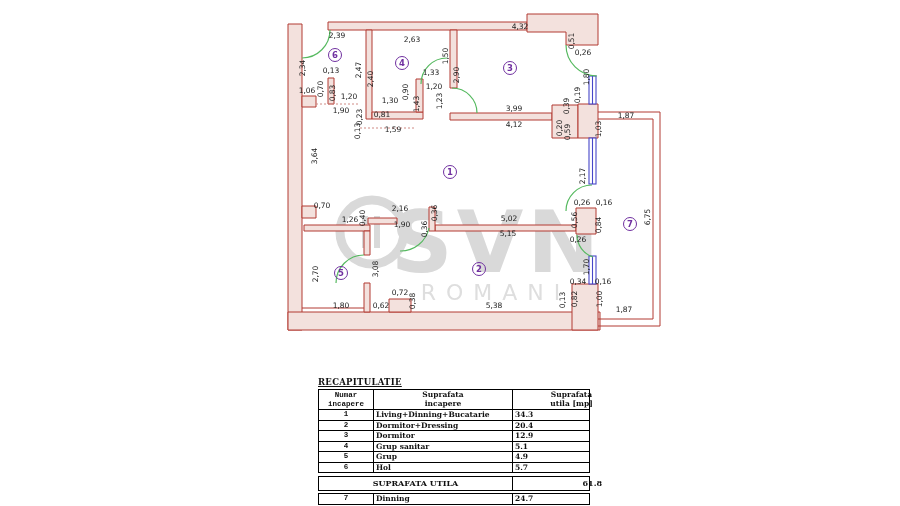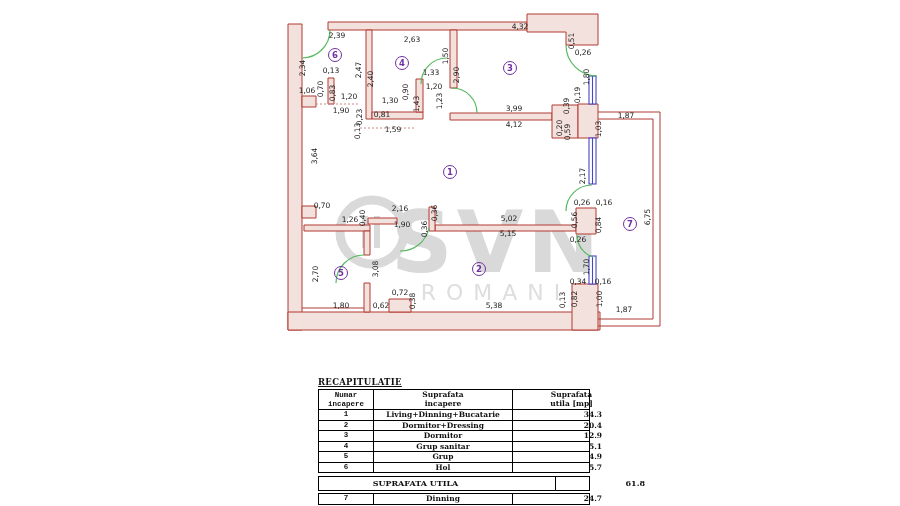--- a/index.html
+++ b/index.html
@@ -19,25 +19,25 @@
   .wm-big{font:bold 86px "DejaVu Sans",sans-serif;fill:#d9d9d9;letter-spacing:4px;text-anchor:middle;}
   .wm-sub{font:22px "DejaVu Sans",sans-serif;fill:#dedede;letter-spacing:10px;text-anchor:middle;}
   .wm-ring{fill:none;stroke:#d9d9d9;stroke-width:9;}
   .wm-bar{fill:#d9d9d9;}
   
   #recap{position:absolute;left:318px;top:377px;width:272px;color:#111;
          font-family:"DejaVu Serif",serif;font-weight:bold;}
   #recap-title{font-size:8.5px;text-decoration:underline;margin:0 0 2px 0;letter-spacing:.3px;}
   .tbox{border:1.6px solid #000;box-sizing:border-box;}
   .trow{display:grid;grid-template-columns:54px 139px 118px;}
-  .trow2{display:grid;grid-template-columns:193px 118px;gap:43px;}
+  .trow2{display:grid;grid-template-columns:193px 118px;}
   .tc{font-size:7.5px;line-height:9.5px;padding:0 2px;white-space:nowrap;overflow:hidden;box-sizing:border-box;}
-  .tc.mid,.tc.right{border-left:1px solid #000;text-align:center;}
+  .tc.mid,.tc.right{border-left:1px solid #000;}
   .tc.num{text-align:center;font-family:Liberation Mono, monospace;}
-  .tc.val{text-align:right;padding-right:28px;}
+  .tc.val{padding-right:28px;}
   .hdr .tc{line-height:8.5px;padding-top:1px;padding-bottom:1px;text-align:center;}
   .rule{border-top:1px solid #000;}
   .gap3{height:3px;} .gap2{height:2px;}
   .big .tc{font-size:8px;line-height:13px;text-align:center;}
   .big .tc.val{text-align:right;padding-right:28px;}
 </style>
 </head>
 <body>
 
 <div id="stage">

